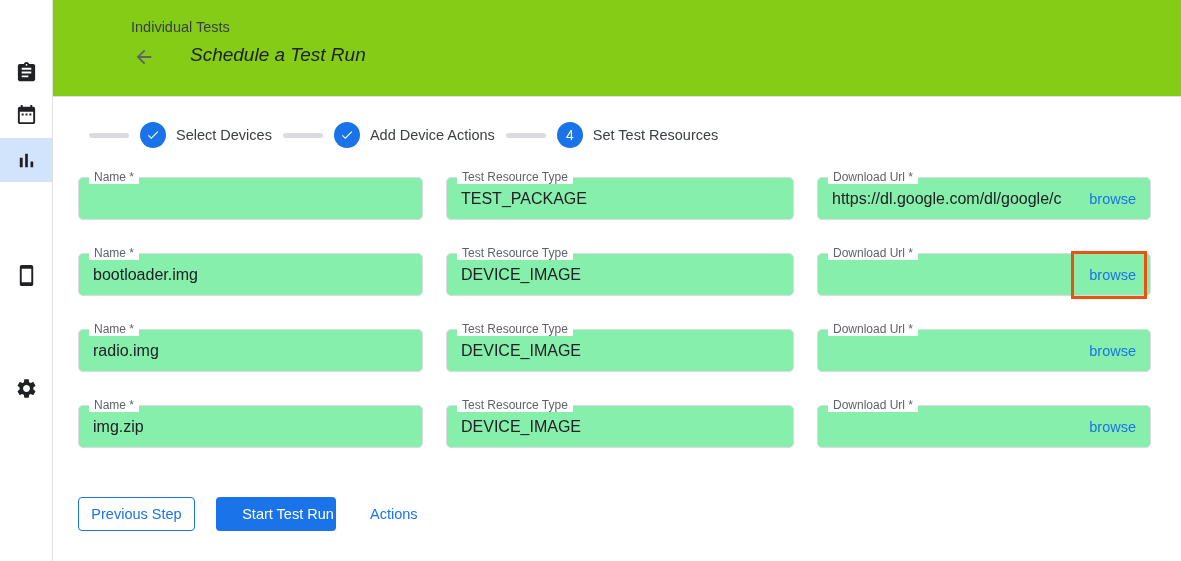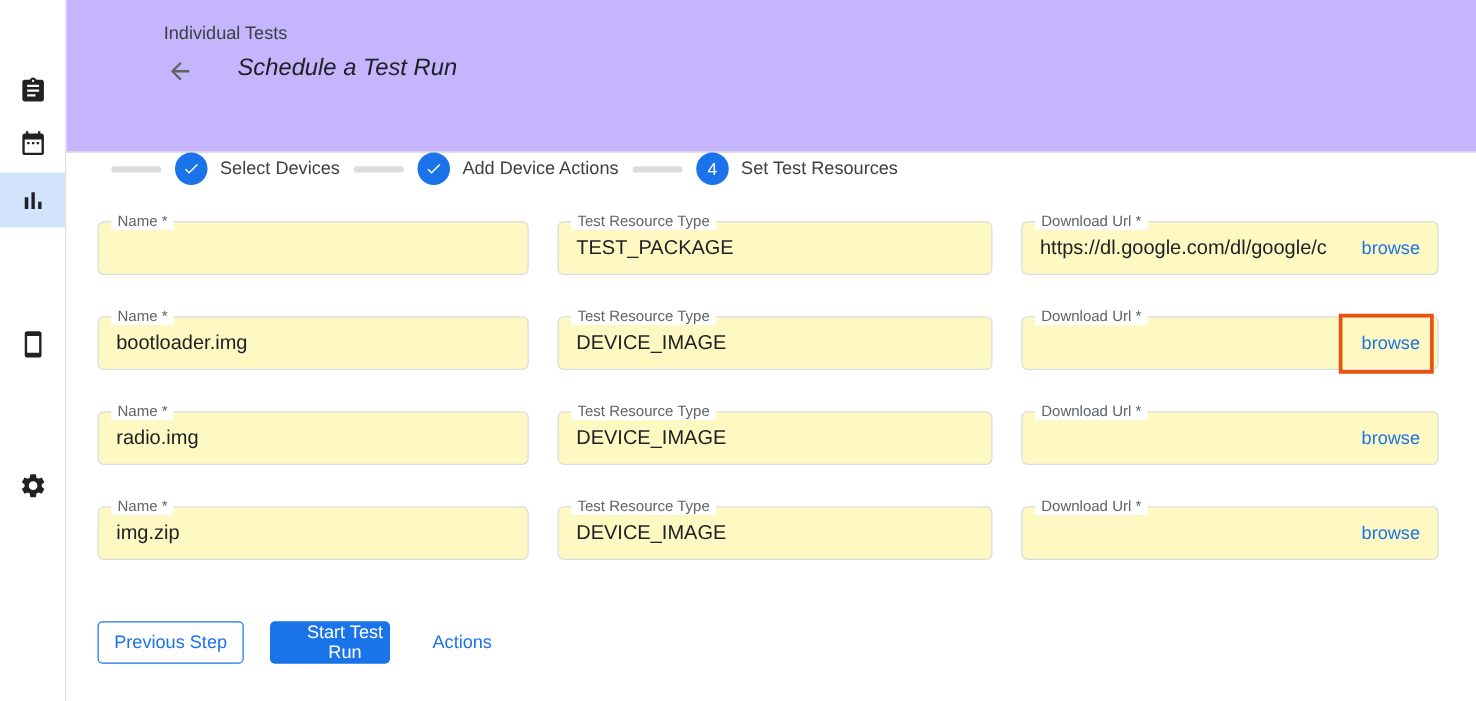--- a/index.html
+++ b/index.html
@@ -9,22 +9,22 @@
 
   
   .sidebar { position: absolute; left: 0; top: 0; width: 53px; height: 561px;
     background: #fff; border-right: 1px solid #e0e0e0; z-index: 2; }
   .nav-item { position: absolute; left: 0; width: 52px; height: 40px;
     display: flex; align-items: center; justify-content: center; cursor: pointer; }
   .nav-item.active { background: #d2e3fc; height: 44px; }
   .nav-item svg { width: 23px; height: 23px; fill: #202124; }
 
   
-  .header { position: absolute; left: 53px; top: 0; right: 0; height: 122px;
-    background: #c4b5fd; border-bottom: 1px solid #e0e0e0; }
+  .header { position: absolute; left: 53px; top: 0; right: 0; height: 97px;
+    background: #84cc16; border-bottom: 1px solid #e0e0e0; }
   .breadcrumb { position: absolute; left: 78px; top: 19px; font-size: 14.5px; color: #3c4043; }
   .back-btn { position: absolute; left: 78px; top: 44px; width: 26px; height: 26px;
     display: flex; align-items: center; justify-content: center; cursor: pointer; }
   .back-btn svg { width: 22px; height: 22px; fill: #5f6368; }
   .page-title { position: absolute; left: 137px; top: 44px; font-size: 19px;
     font-weight: 400; color: #202124; font-style: italic; }
 
   
   .stepper { position: absolute; left: 78px; top: 122px; height: 26px;
     display: flex; align-items: center; }
@@ -33,36 +33,36 @@
     display: flex; align-items: center; justify-content: center; flex: none; }
   .step-circle svg { width: 14px; height: 14px; fill: #fff; }
   .step-number { color: #fff; font-size: 14px; font-weight: 500; }
   .step-label { margin-left: 10px; font-size: 14.5px; font-weight: 500; color: #3c4043; white-space: nowrap; }
   .step-connector { width: 40px; height: 5px; background: #dadce0; border-radius: 3px; margin: 0 11px; }
 
   
   .form-grid { position: absolute; left: 78px; top: 177px; width: 1073px;
     display: grid; grid-template-columns: 345px 348px 334px; column-gap: 23px; row-gap: 33px; }
   .field { position: relative; height: 43px; border: 1px solid #dadce0; border-radius: 5px;
-    background: #fef9c3; display: flex; align-items: center; padding: 0 14px; }
+    background: #86efac; display: flex; align-items: center; padding: 0 14px; }
   .field-label { position: absolute; top: -8px; left: 10px; background: #fff;
     padding: 0 5px; font-size: 12px; color: #5f6368; white-space: nowrap; }
   .field-value { font-size: 16px; color: #202124; white-space: nowrap; overflow: hidden; flex: 1; }
   .browse-link { font-size: 14.5px; color: #1a73e8; margin-left: 8px; cursor: pointer;
     text-decoration: none; white-space: nowrap; }
   .hl-box { position: absolute; top: -3px; right: 3px; width: 76px; height: 48px;
     border: 3px solid #e8540f; pointer-events: none; }
 
   
   .actions { position: absolute; left: 78px; top: 497px; display: flex; align-items: flex-end; }
   .btn { height: 34px; border-radius: 4px; font-size: 14.5px; font-weight: 500;
     font-family: "Liberation Sans", sans-serif; display: inline-flex; align-items: center;
     justify-content: center; cursor: pointer; }
   .btn-outlined { width: 117px; background: #fff; border: 1px solid #1a73e8; color: #1a73e8; }
-  .btn-filled { width: 96px; background: #1a73e8; border: none; color: #fff; margin-left: 21px; padding-left: 24px; }
+  .btn-filled { width: 120px; background: #1a73e8; border: none; color: #fff; margin-left: 21px; padding-left: 24px; }
   .btn-text { background: none; border: none; color: #1a73e8; margin-left: 34px; padding: 0; }
 </style>
 </head>
 <body>
 
 <div class="app">
 
   <nav class="sidebar">
     <div class="nav-item" style="top:52px">
       <svg viewBox="0 0 24 24">

